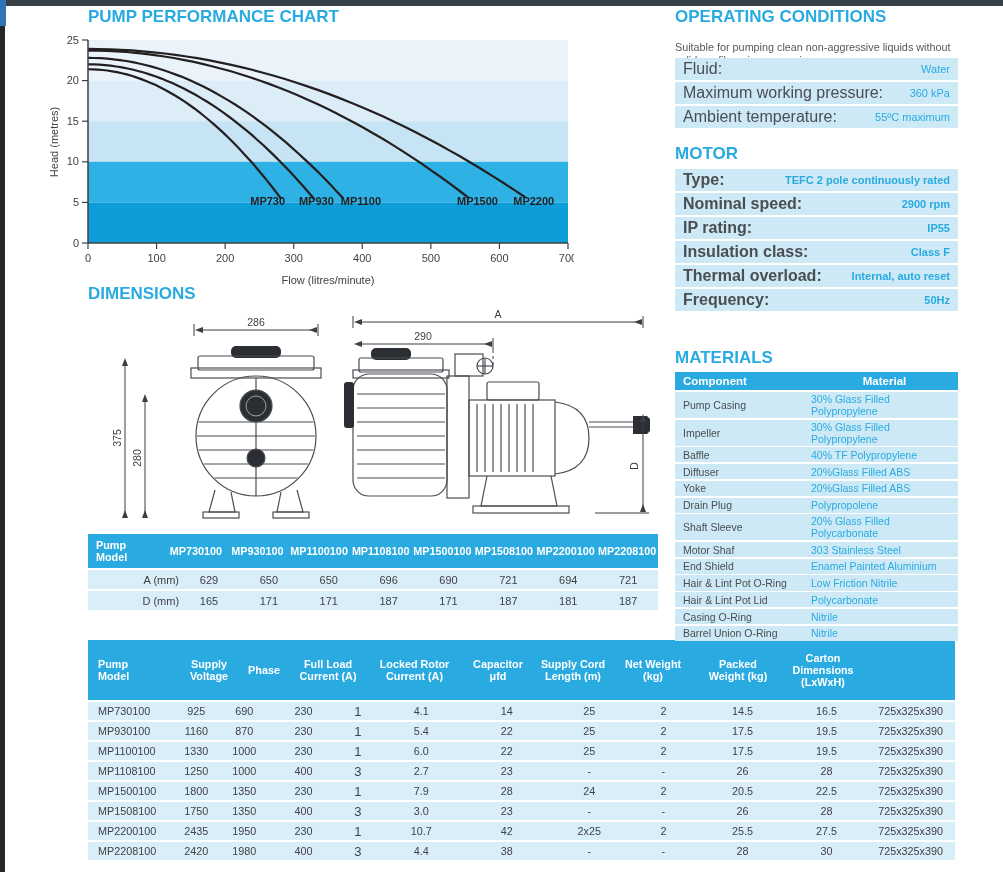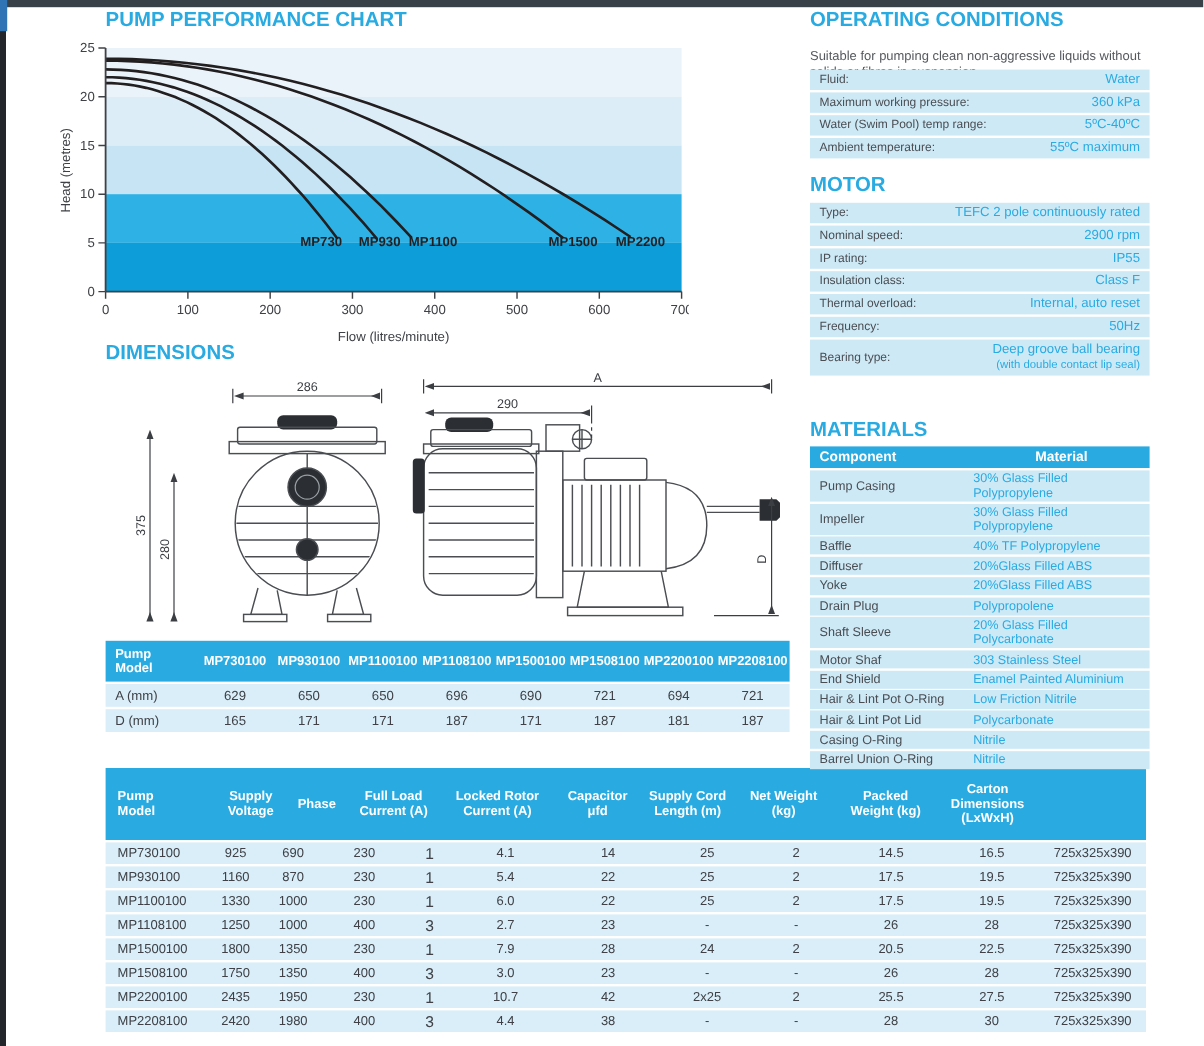--- a/index.html
+++ b/index.html
@@ -7,41 +7,41 @@
         font-family:"Liberation Sans","DejaVu Sans",sans-serif;color:#4a4d52;}
   .edge-top{position:absolute;left:0;top:0;width:1003px;height:6px;background:#384048;}
   .edge-left{position:absolute;left:0;top:0;width:5px;height:872px;background:#23262a;}
   .edge-corner{position:absolute;left:0;top:0;width:6px;height:26px;background:#2f74b5;}
   .sec-title{position:absolute;margin:0;font-size:17px;font-weight:700;color:#29abe2;letter-spacing:0px;}
   .subtitle{position:absolute;left:675px;top:30px;width:283px;font-size:10.8px;line-height:13px;color:#55585d;}
   
   .kvtable{position:absolute;width:283px;}
   .kv-row{display:flex;justify-content:space-between;align-items:center;background:#cde9f6;
           margin-bottom:2px;padding:2px 8px;min-height:13px;}
-  .kv-label{font-size:10px;color:#4a4d52;}
+  .kv-label{font-size:16px;color:#4a4d52;}
   .kv-value{font-size:11px;color:#29abe2;text-align:right;line-height:13px;}
   .kv-value .small{font-size:9.5px;}
   
   .mattable{position:absolute;left:675px;top:372px;width:283px;}
   .mat-head{display:flex;background:#29abe2;color:#fff;font-weight:700;font-size:11.5px;
             padding:3px 0;margin-bottom:2px;}
   .mat-head .c1{width:128px;padding-left:8px;}
   .mat-head .c2{flex:1;text-align:center;}
   .mat-row{display:flex;background:#cde9f6;margin-bottom:1.6px;padding:1px 0;min-height:13.2px;align-items:center;}
   .mat-row .c1{width:128px;padding-left:8px;font-size:10.5px;color:#4a4d52;}
   .mat-row .c2{flex:1;font-size:10.5px;color:#29abe2;}
   
   .dimstable{position:absolute;left:88px;top:534px;width:570px;}
   .dims-head{display:flex;background:#29abe2;color:#fff;font-weight:700;font-size:10.8px;
              align-items:center;height:34px;margin-bottom:2px;}
   .dims-head .h1{width:70px;padding-left:8px;white-space:pre-line;line-height:12px;}
   .dims-head .h{width:62.5px;text-align:center;}
   .dims-row{display:flex;background:#d9eef9;height:19px;align-items:center;margin-bottom:2px;
             font-size:11px;color:#3f4146;}
-  .dims-row .h1{width:70px;padding-left:8px;}
+  .dims-row .h1{width:70px;padding-left:24px;text-align:right;}
   .dims-row .h{width:62.5px;text-align:center;}
   
   .modeltable{position:absolute;left:88px;top:640px;width:867px;}
   .mh{display:flex;background:#29abe2;color:#fff;font-weight:700;font-size:10.8px;height:60px;margin-bottom:2px;}
   .mh-cell{display:flex;align-items:center;justify-content:center;text-align:center;
            white-space:pre-line;line-height:12px;}
   .mh-cell.first{justify-content:flex-start;text-align:left;padding-left:10px;}
   .mh-group{display:flex;flex-direction:column;}
   .mh-group-title{text-align:center;padding-top:7px;line-height:12px;}
   .mh-sub{display:flex;flex:1;}
@@ -401,35 +401,29 @@
           <div>Water</div>
         </div>
       </div>
       <div class="kv-row">
         <div class="kv-label">Maximum working pressure:</div>
         <div class="kv-value">
           <div>360 kPa</div>
         </div>
       </div>
       <div class="kv-row">
-        <div class="kv-label">Water (Swim Pool) temp range:</div>
-        <div class="kv-value">
-          <div>5ºC-40ºC</div>
-        </div>
-      </div>
-      <div class="kv-row">
         <div class="kv-label">Ambient temperature:</div>
         <div class="kv-value">
           <div>55ºC maximum</div>
         </div>
       </div>
     </div>
 
   <h1 class="sec-title" style="left:675px;top:144px;">MOTOR</h1>
-  <div class="kvtable" id="motor-table" style="left:675px;top:169px;">
+  <div class="kvtable" id="motor-table" style="left:675px;top:169px;font-weight:bold;">
       <div class="kv-row">
         <div class="kv-label">Type:</div>
         <div class="kv-value">
           <div>TEFC 2 pole continuously rated</div>
         </div>
       </div>
       <div class="kv-row">
         <div class="kv-label">Nominal speed:</div>
         <div class="kv-value">
           <div>2900 rpm</div>
@@ -450,27 +444,20 @@
       <div class="kv-row">
         <div class="kv-label">Thermal overload:</div>
         <div class="kv-value">
           <div>Internal, auto reset</div>
         </div>
       </div>
       <div class="kv-row">
         <div class="kv-label">Frequency:</div>
         <div class="kv-value">
           <div>50Hz</div>
-        </div>
-      </div>
-      <div class="kv-row">
-        <div class="kv-label">Bearing type:</div>
-        <div class="kv-value">
-          <div>Deep groove ball bearing</div>
-          <div class="small">(with double contact lip seal)</div>
         </div>
       </div>
     </div>
 
   <h1 class="sec-title" style="left:675px;top:348px;">MATERIALS</h1>
   <div class="mattable" id="materials-table">
       <div class="mat-head">
         <div class="c1">Component</div>
         <div class="c2">Material</div>
       </div>

